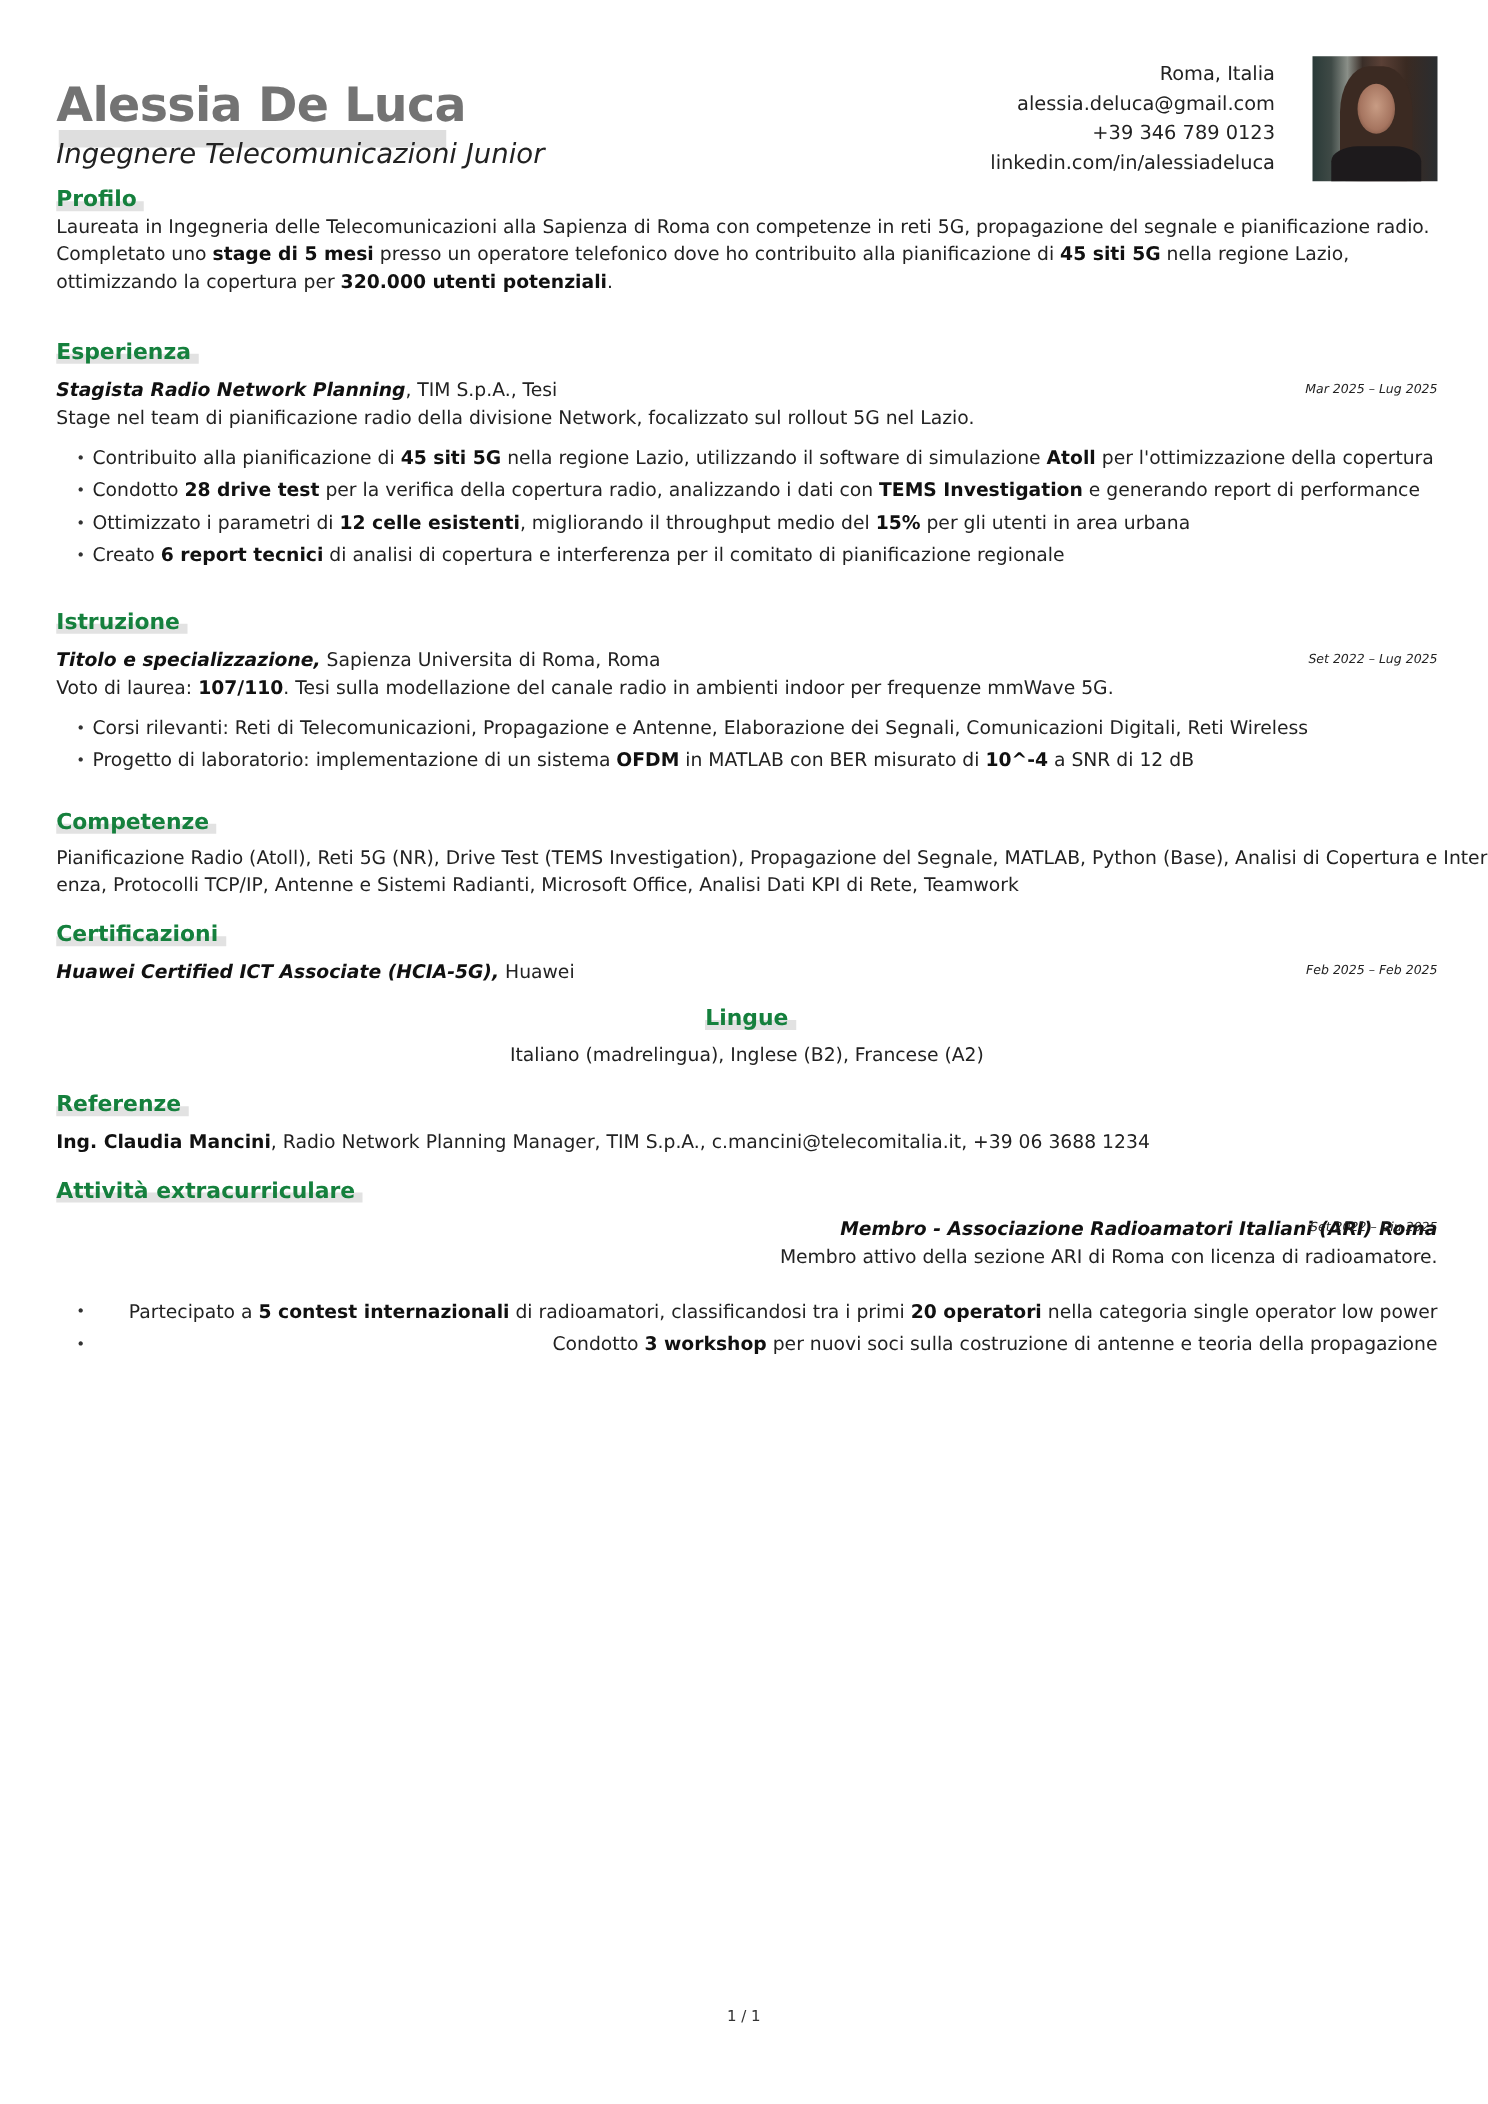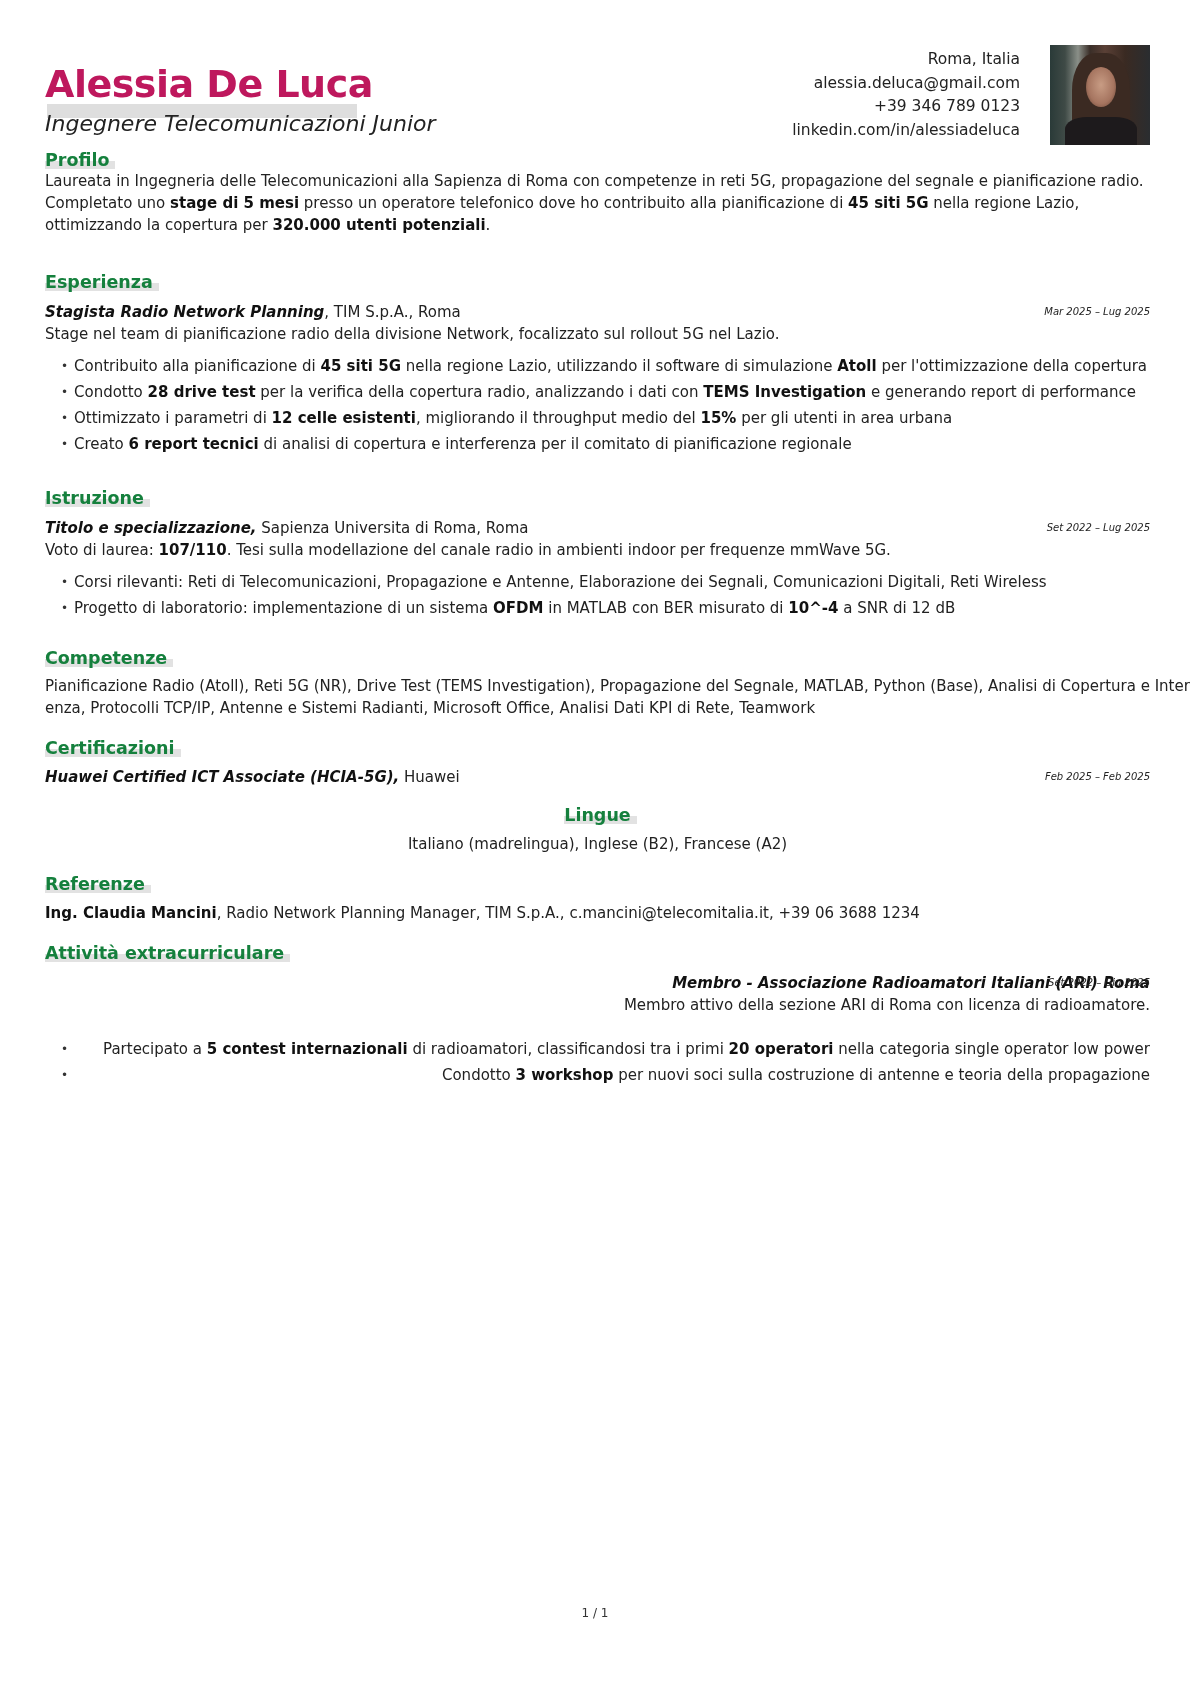--- a/index.html
+++ b/index.html
@@ -4,21 +4,21 @@
 <style>
   html, body { margin: 0; padding: 0; background: #ffffff; }
   body { width: 1190px; height: 1683px; position: relative; overflow: hidden;
          font-family: "DejaVu Sans", sans-serif; color: #222; }
   .page { position: absolute; left: 45px; top: 0; width: 1105px; }
   .b { font-weight: bold; color: #111; }
   .bi { font-weight: bold; font-style: italic; color: #111; }
 
   
   .header { position: absolute; left: 0; top: 44px; width: 1105px; height: 110px; }
-  .name { position: absolute; left: 0; top: 16px; font-size: 38px; font-weight: bold; color: #be185d;
+  .name { position: absolute; left: 0; top: 16px; font-size: 38px; font-weight: bold; color: #737373;
           letter-spacing: -0.5px; line-height: 48px; }
   .name-underline { position: absolute; left: 2px; top: 44px; width: 310px; height: 14px; background: #dedede; z-index: 0; }
   .name-text { position: relative; z-index: 1; }
   .subtitle { position: absolute; left: 0; top: 67px; font-size: 22px; font-style: italic; color: #222; }
   .contact { position: absolute; right: 130px; top: 4px; text-align: right; font-size: 15.5px; line-height: 23.5px; color: #222; }
   .photo { position: absolute; right: 0; top: 1px; width: 100px; height: 100px; overflow: hidden;
            background: linear-gradient(90deg, #2a3a38 0%, #3f4a46 15%, #8a8f88 28%, #3a2e28 40%, #5a4036 55%, #3a2a22 75%, #2a2d30 100%); }
   .photo .face { position: absolute; left: 36px; top: 22px; width: 30px; height: 40px; border-radius: 50%;
                  background: radial-gradient(ellipse at 50% 45%, #c89c84 0%, #a67560 60%, #5a3a2c 100%); }
   .photo .hair { position: absolute; left: 22px; top: 8px; width: 58px; height: 92px; border-radius: 40% 40% 10% 10%;
@@ -65,21 +65,21 @@
 
   <div class="section" style="top:150px;">
     <div class="sec-title"><div class="hl"></div><span class="t">Profilo</span></div>
     <div class="para"><span>Laureata in Ingegneria delle Telecomunicazioni alla Sapienza di Roma con competenze in reti 5G, propagazione del segnale e pianificazione radio. Completato uno </span><span class="b">stage di 5 mesi</span><span> presso un operatore telefonico dove ho contribuito alla pianificazione di </span><span class="b">45 siti 5G</span><span> nella regione Lazio, ottimizzando la copertura per </span><span class="b">320.000 utenti potenziali</span><span>.</span></div>
   </div>
 
   <div class="section" style="top:272px;">
     <div class="sec-title"><div class="hl"></div><span class="t">Esperienza</span></div>
     <div class="entry" style="margin-top:9px;">
       <div class="entry-head">
-        <span class="bi">Stagista Radio Network Planning</span><span>, TIM S.p.A., Roma</span>
+        <span class="bi">Stagista Radio Network Planning</span><span>, TIM S.p.A., Tesi</span>
         <span class="entry-date">Mar 2025 – Lug 2025</span>
       </div>
       <div class="para">Stage nel team di pianificazione radio della divisione Network, focalizzato sul rollout 5G nel Lazio.</div>
       <ul class="bul" style="margin-top:8px;">
           <li><span>Contribuito alla pianificazione di </span><span class="b">45 siti 5G</span><span> nella regione Lazio, utilizzando il software di simulazione </span><span class="b">Atoll</span><span> per l'ottimizzazione della copertura</span></li>
           <li><span>Condotto </span><span class="b">28 drive test</span><span> per la verifica della copertura radio, analizzando i dati con </span><span class="b">TEMS Investigation</span><span> e generando report di performance</span></li>
           <li><span>Ottimizzato i parametri di </span><span class="b">12 celle esistenti</span><span>, migliorando il throughput medio del </span><span class="b">15%</span><span> per gli utenti in area urbana</span></li>
           <li><span>Creato </span><span class="b">6 report tecnici</span><span> di analisi di copertura e interferenza per il comitato di pianificazione regionale</span></li>
         </ul>
     </div>

